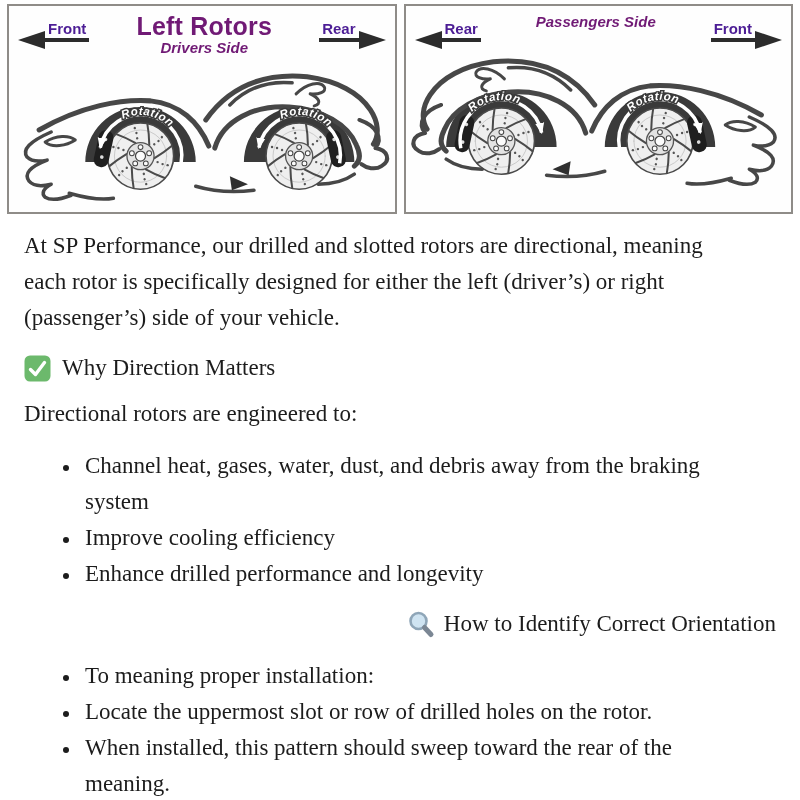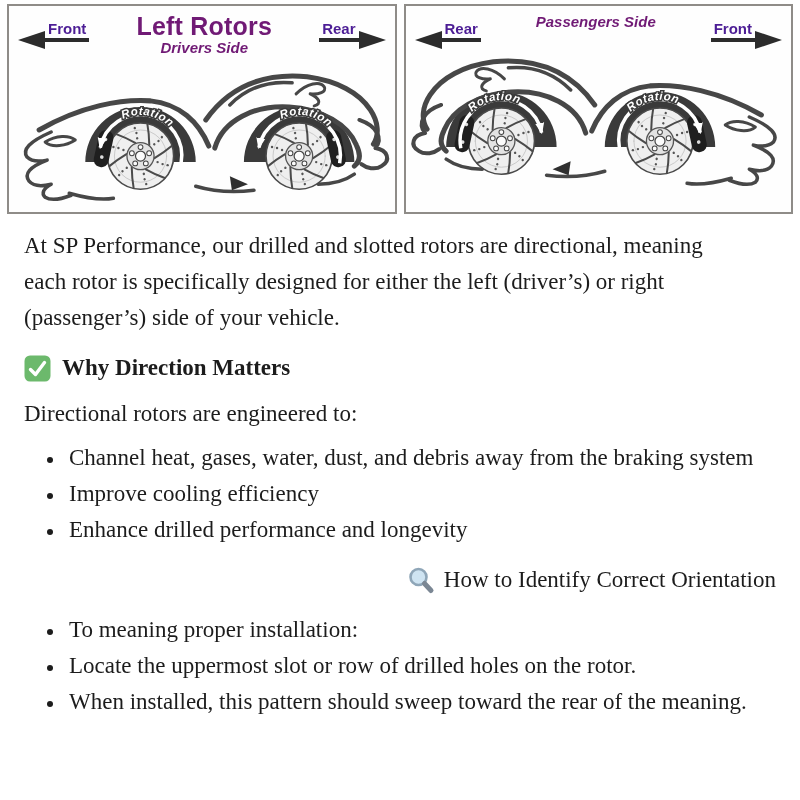--- a/index.html
+++ b/index.html
@@ -43,25 +43,25 @@
     font:bold italic 15px/1.2 "Liberation Sans","DejaVu Sans",sans-serif;
     color:#701a75;
   }
   .car{display:block;width:100%;height:152px;margin-top:0;}
 
   
   .article{padding:4px 24px 0 24px;font-size:23px;line-height:36px;}
   .intro{margin:10px 0 14px 0;max-width:712px;}
   .sec-heading{
     display:flex;align-items:center;gap:11px;
-    font-size:23px;line-height:36px;font-weight:bold;margin:0 0 10px 0;
+    font-size:23px;line-height:36px;font-weight:normal;margin:0 0 10px 0;
   }
   .sec-heading.regular{font-weight:normal;margin:14px 0 14px 0;gap:8px;justify-content:flex-end;}
   .lead{margin:0 0 8px 0;}
-  ul.bullets{margin:0;padding:0 14px 0 41px;list-style:disc;}
+  ul.bullets{margin:16px;padding:0 14px 0 41px;list-style:disc;}
   ul.bullets li{padding-left:4px;line-height:36px;}
   ul.bullets li::marker{font-size:.82em;color:#1c1c1c;}
   ul.bullets.first{margin-bottom:0;}
   .emoji{flex:0 0 auto;display:inline-flex;}
 </style>
 </head>
 <body>
 
 <svg width="0" height="0" style="position:absolute" aria-hidden="true">
   <defs>

